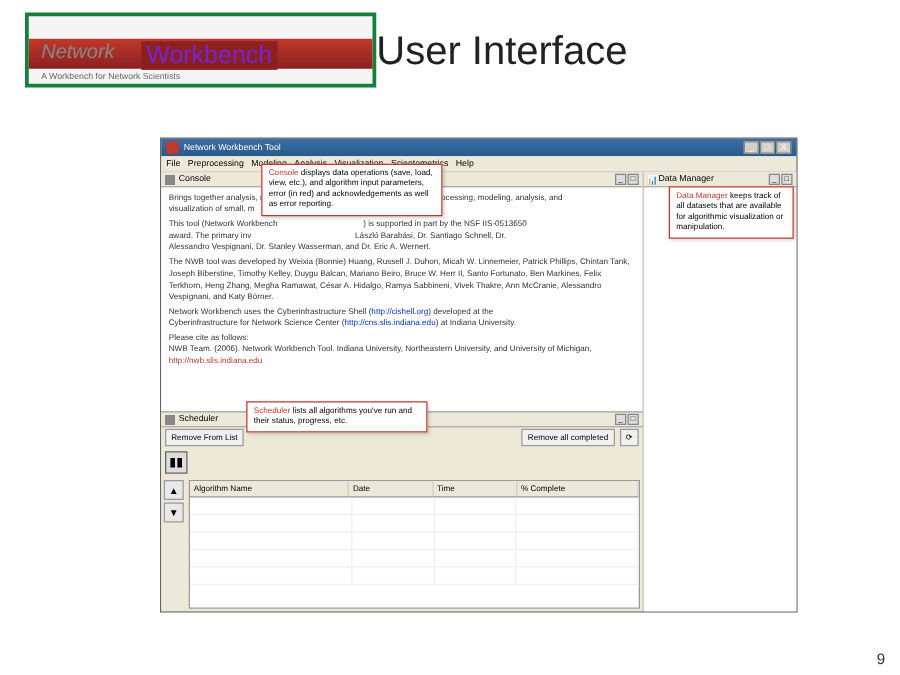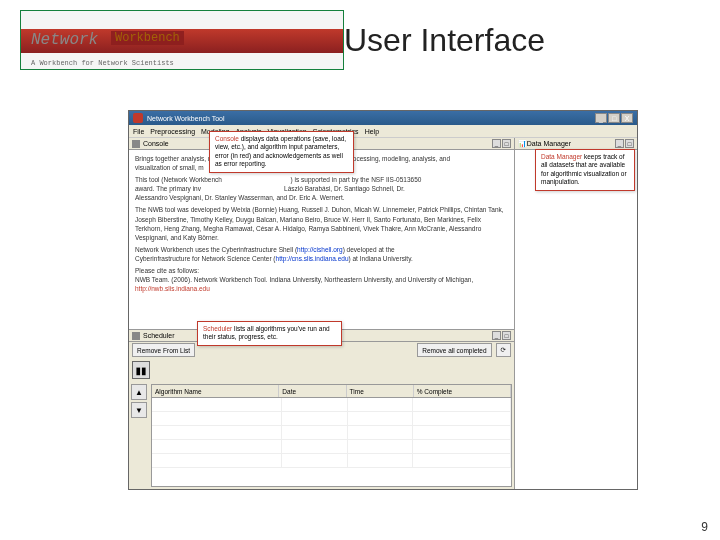--- a/index.html
+++ b/index.html
@@ -1,22 +1,22 @@
 <!DOCTYPE html>
 <html><head>
 <meta charset="utf-8">
 <style>
   * { box-sizing: border-box; margin: 0; padding: 0; }
   body { width: 720px; height: 540px; background: #fff; font-family: Arial, sans-serif; position: relative; overflow: hidden; }
   
   .slide-header { display: flex; align-items: center; padding: 10px 20px; }
-  .logo-box { width: 324px; height: 60px; border: 1px solid #15803d; background: #f5f5f5; position: relative; font-family: Liberation Mono, monospace; }
+  .logo-box { width: 281px; height: 60px; border: 3px solid #15803d; background: #f5f5f5; position: relative; }
   .logo-bar { position: absolute; top: 18px; left: 0; width: 100%; height: 24px; background: linear-gradient(to bottom, #c0392b, #8b2020); }
   .logo-text { position: absolute; top: 20px; left: 10px; font-size: 16px; font-style: italic; color: #888; }
-  .logo-text2 { position: absolute; top: 20px; left: 90px; font-size: 12px; color: #a16207; background: rgba(140,30,30,0.9); padding: 0 4px;}
+  .logo-text2 { position: absolute; top: 20px; left: 90px; font-size: 20px; color: #6d28d9; background: rgba(140,30,30,0.9); padding: 0 4px;}
   .logo-sub { position: absolute; bottom: 2px; left: 10px; font-size: 7px; color: #666; }
   .slide-title { font-size: 32px; color: #222; }
   
   .app-window { position: absolute; top: 110px; left: 128px; width: 510px; height: 380px; border: 1px solid #666; background: #ece9d8; font-size: 7px; }
   .titlebar { height: 14px; background: linear-gradient(to bottom, #3a6ea5, #2a5a8a); color: #fff; display: flex; align-items: center; padding: 0 4px; }
   .titlebar-icon { width: 10px; height: 10px; background: #c0392b; border-radius: 2px; margin-right: 4px; }
   .title-controls { margin-left: auto; display: flex; gap: 1px; }
   .wc { width: 12px; height: 10px; background: #d4d0c8; border: 1px solid #888; display: flex; align-items: center; justify-content: center; font-size: 7px; cursor: pointer; }
   
   .menubar { height: 13px; background: #ece9d8; display: flex; align-items: center; padding: 0 4px; gap: 6px; border-bottom: 1px solid #ccc; }

